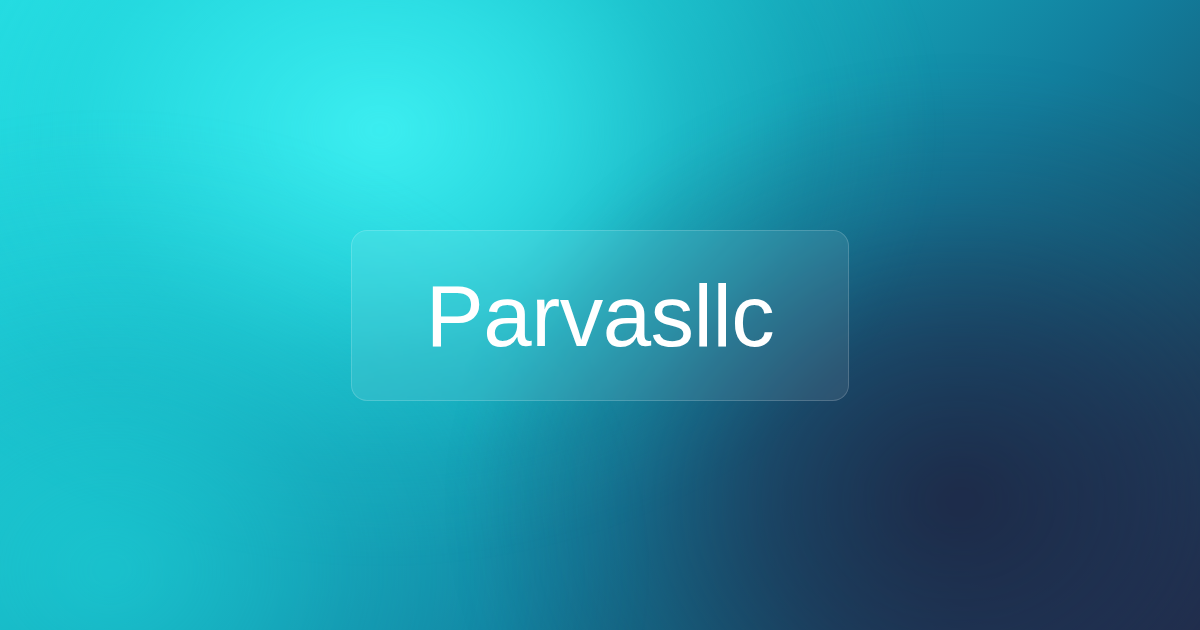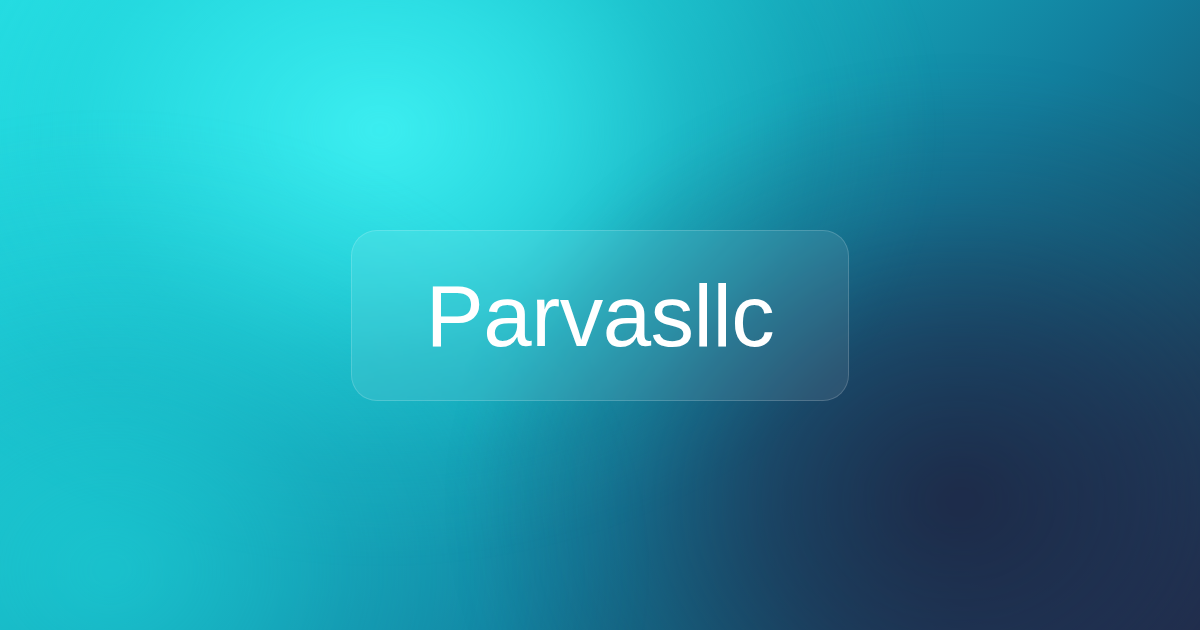--- a/index.html
+++ b/index.html
@@ -96,21 +96,21 @@
   }
 
   .title-card {
     box-sizing: border-box;
     width: 498px;
     height: 171px;
     display: flex;
     align-items: center;
     justify-content: center;
     padding: 0 12px;
-    border-radius: 26px;
+    border-radius: 16px;
     background: rgba(255, 255, 255, 0.085);
     border: 1px solid rgba(255, 255, 255, 0.17);
     backdrop-filter: blur(2px);
   }
 
   .title-text {
     margin: 0;
     font-family: "Liberation Sans", "DejaVu Sans", sans-serif;
     font-size: 87px;
     font-weight: 400;

